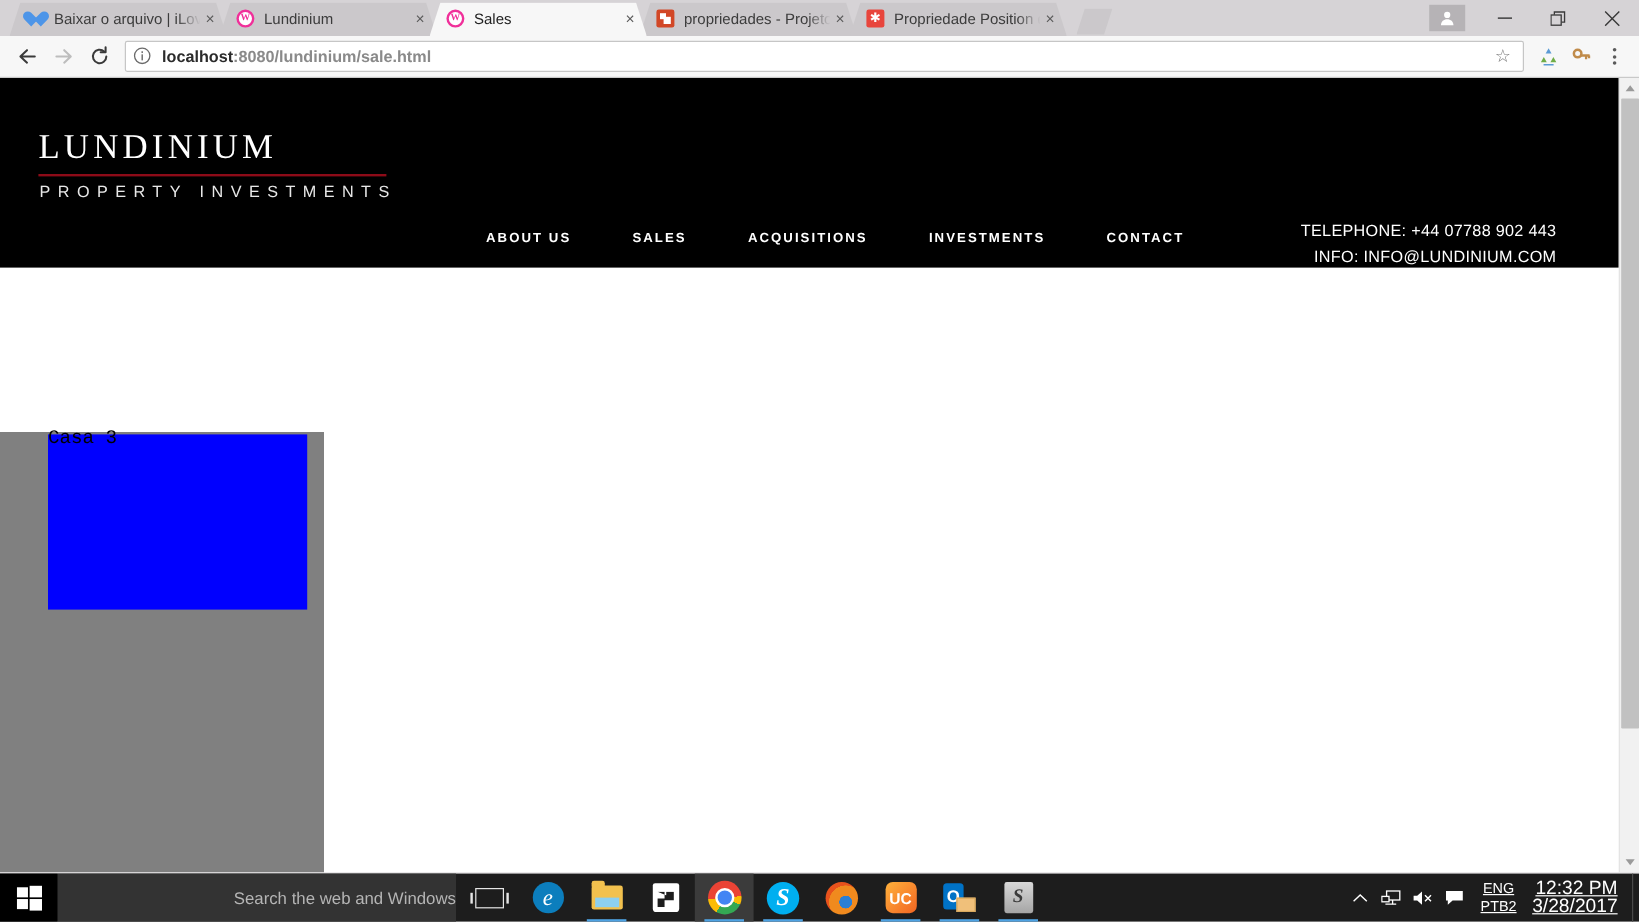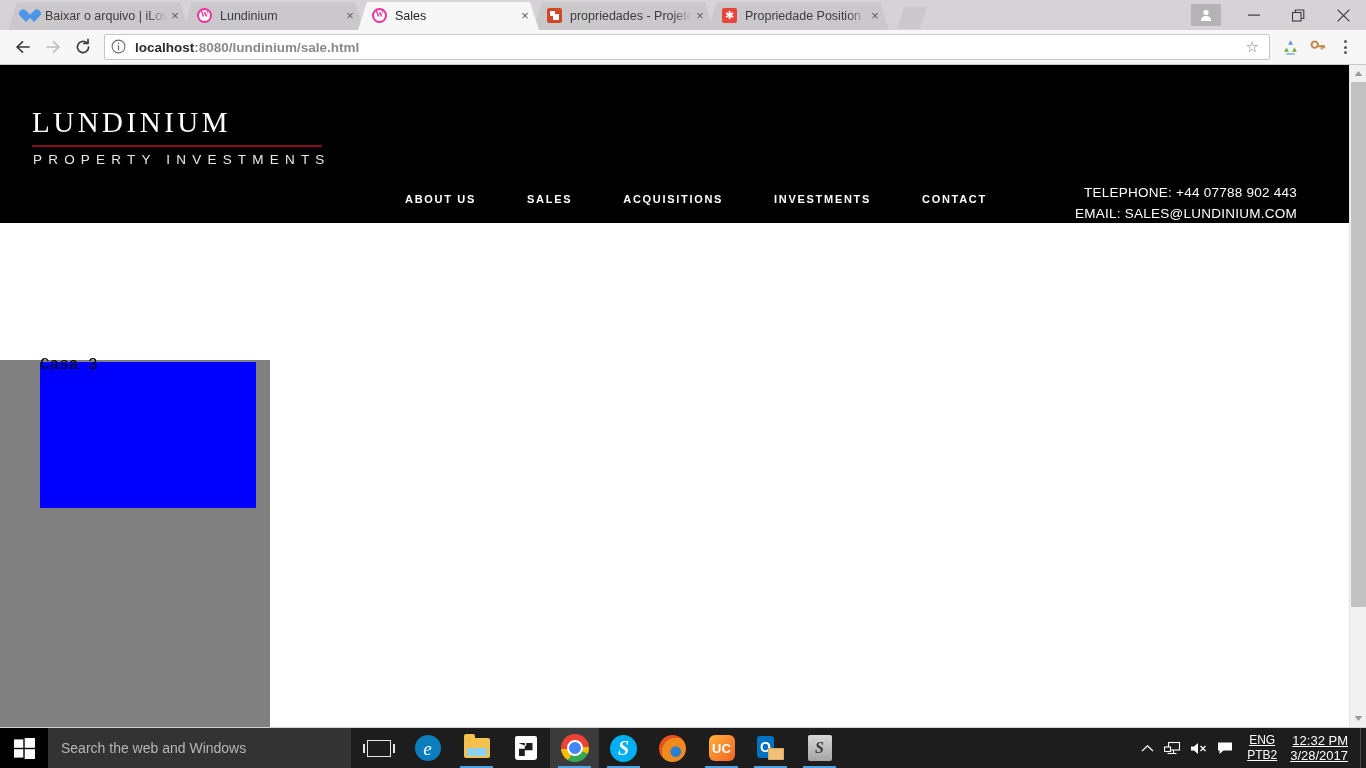--- a/index.html
+++ b/index.html
@@ -367,27 +367,28 @@
     display: flex;
     align-items: center;
   }
   .start-btn {
     width: 48px; height: 40px;
     background: #000;
     display: flex; align-items: center; justify-content: center;
     cursor: pointer;
   }
   .search-box {
-    width: 303px; height: 40px;
+    width: 332px; height: 40px;
     background: #333333;
     display: flex; align-items: center;
     padding-left: 13px;
     color: #b5b5b5;
     font-size: 14px;
     cursor: text;
+    justify-content: flex-end;
   }
   .tb-icons {
     display: flex;
     align-items: center;
     height: 40px;
     margin-left: 3px;
   }
   .tb-icon {
     width: 49px; height: 40px;
     display: flex; align-items: center; justify-content: center;
@@ -424,21 +425,21 @@
     font-size: 12px;
     line-height: 15px;
     cursor: pointer;
   }
   .tray-clock {
     display: flex; flex-direction: column;
     justify-content: center;
     align-items: flex-end;
     height: 40px;
     padding: 0 12px 0 4px;
-    font-size: 13px;
+    font-size: 16px;
     line-height: 15px;
     cursor: pointer;
   }
   .show-desktop {
     width: 6px; height: 40px;
     border-left: 1px solid #4a4a4a;
     cursor: pointer;
   }
 
   
@@ -688,21 +689,21 @@
         <nav class="site-nav">
           <a href="#">ABOUT US</a>
           <a href="#">SALES</a>
           <a href="#">ACQUISITIONS</a>
           <a href="#">INVESTMENTS</a>
           <a href="#">CONTACT</a>
         </nav>
 
         <div class="contact-block">
           <div>TELEPHONE: +44 07788 902 443</div>
-          <div>EMAIL: SALES@LUNDINIUM.COM</div>
+          <div>INFO: INFO@LUNDINIUM.COM</div>
         </div>
       </div>
 
       <div class="listing-container">
         <div class="property-card"></div>
         <div class="property-label">Casa 3</div>
       </div>
 
     </div>
 

